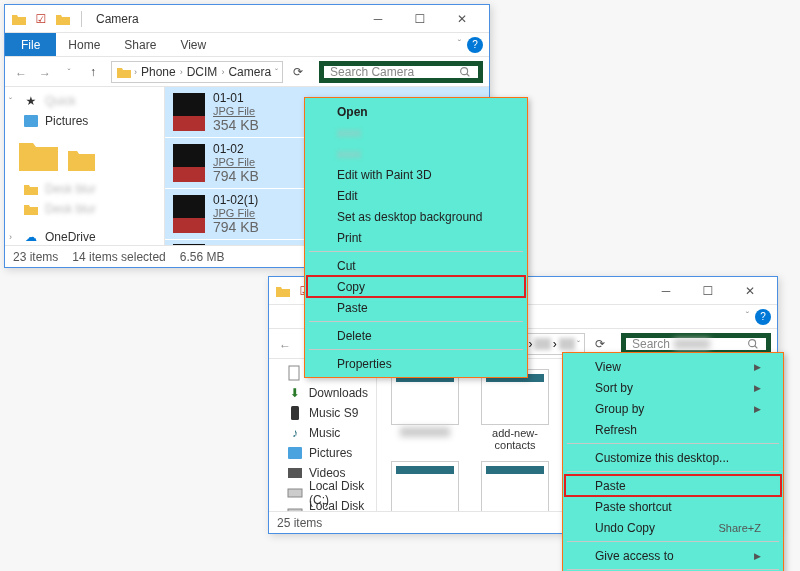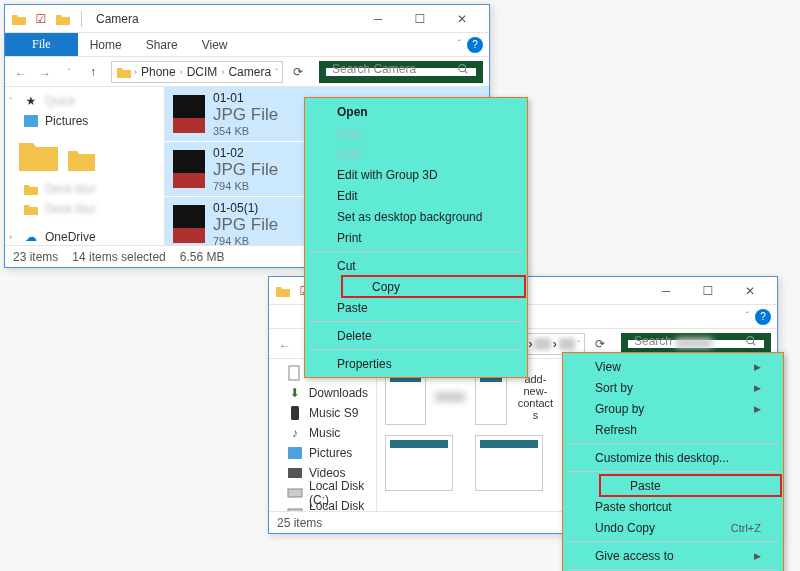--- a/index.html
+++ b/index.html
@@ -12,69 +12,69 @@
 .titlebar { height: 28px; display: flex; align-items: center; padding: 0 6px; border-bottom: 1px solid #e5e5e5; }
 .titlebar .qat { display: flex; gap: 6px; align-items: center; }
 .titlebar .qicon { width: 16px; height: 16px; display: flex; align-items: center; justify-content: center; }
 .titlebar .sep { width: 1px; height: 16px; background: #ccc; margin: 0 4px; }
 .titlebar .title { margin-left: 10px; font-size: 12px; color: #333; }
 .titlebar .winbtns { margin-left: auto; display: flex; }
 .winbtn { width: 42px; height: 24px; display: flex; align-items: center; justify-content: center; color: #555; }
 
 .ribbon { height: 24px; display: flex; align-items: center; border-bottom: 1px solid #e5e5e5; }
 .ribbon .tab { padding: 6px 12px; font-size: 12px; color: #444; }
-.ribbon .tab.file { background: #1979ca; color: #fff; height: 100%; display:flex; align-items:center; padding: 0 27px; font-family: Liberation Serif, serif; }
+.ribbon .tab.file { background: #1979ca; color: #fff; height: 100%; display:flex; align-items:center; padding: 0 16px; }
 .ribbon .rfill { flex: 1; }
 .ribbon .chev { color: #888; padding: 0 6px; font-size: 10px; }
 .ribbon .help { width: 16px; height: 16px; border-radius: 50%; background: #0078d7; color: #fff; display: flex; align-items: center; justify-content: center; margin-right: 6px; font-size: 10px; }
 
 .navbar { height: 30px; display: flex; align-items: center; padding: 0 6px; gap: 4px; border-bottom: 1px solid #e5e5e5; }
 .navbtn { width: 20px; height: 20px; display: flex; align-items: center; justify-content: center; color: #888; }
 .navbtn.enabled { color: #333; }
 .crumb { border: 1px solid #ccc; height: 22px; flex: 1; display: flex; align-items: center; padding: 0 4px; gap: 2px; max-width: 200px; margin-left: 4px;}
 .crumb .folder-ico { width: 16px; height: 14px; }
 .crumb .sep2 { color: #888; font-size: 9px; }
 .crumb .seg { color: #333; padding: 0 2px; }
 .refresh { width: 22px; height: 22px; display:flex; align-items:center; justify-content:center; color:#555; border:1px solid transparent;}
-.search { margin-left: 6px; border: 7px solid #14532d; height: 22px; flex: 1; display: flex; align-items: flex-end; padding: 0 6px; color: #888; min-width: 110px;}
+.search { margin-left: 6px; border: 5px solid #14532d; height: 22px; flex: 1; display: flex; align-items: center; padding: 0 6px; color: #888; min-width: 110px;}
 .search .sicon { width: 14px; height: 14px; margin-left:auto; }
 
 .body { flex: 1; display: flex; overflow: hidden; }
 .sidebar { width: 160px; border-right: 1px solid #e5e5e5; padding: 4px 0; overflow: hidden; }
 .sidebar2 { width: 108px; }
 .sitem { display: flex; align-items: center; gap: 6px; padding: 2px 8px 2px 18px; color: #333; position: relative; height:20px;}
 .sitem.blur .txt { filter: blur(2px); color:#bbb; }
 .sitem .ico { width: 16px; height: 16px; display: flex; align-items: center; justify-content: center; }
 .sitem .chev2 { position: absolute; left: 4px; font-size: 9px; color: #888; }
 
 .content { flex: 1; overflow: hidden; position: relative; }
 .filelist { }
 .filerow { display: flex; align-items: center; gap: 8px; padding: 4px 8px; background: #cce8ff; border-bottom: 1px solid #fff; }
 .thumb { width: 32px; height: 38px; background: linear-gradient(#111 60%, #b03030 60%); }
 .fmeta .fname { color: #222; }
-.fmeta .ftype { color: #666; font-size: 17px; }
-.fmeta .fsize { color: #666; font-size: 11px; }
+.fmeta .ftype { color: #666; font-size: 11px; text-decoration: underline; }
+.fmeta .fsize { color: #666; font-size: 14px; }
 
 .iconview { display: flex; flex-wrap: wrap; gap: 10px; padding: 10px 8px; align-content: flex-start; }
-.icard { width: 80px; display: flex; align-items: center; gap: 9px;}
+.icard { width: 80px; display: flex; flex-direction: column; align-items: center; gap: 2px;}
 .icard .ithumb { width: 68px; height: 56px; border: 1px solid #ccc; background: #fff; position: relative; }
 .icard .ithumb::before { content:""; position:absolute; top:4px; left:4px; right:4px; height:8px; background:#2a6f7f; }
 .icard .ilabel { font-size: 11px; text-align: center; color: #333; word-break: break-word; line-height: 1.1;}
 
 .statusbar { height: 22px; border-top: 1px solid #e5e5e5; display: flex; align-items: center; padding: 0 8px; gap: 14px; color: #555; font-size: 11px; }
 
 .context { position: absolute; background: #5eead4; border: 1px solid #f97316; box-shadow: 2px 2px 6px rgba(0,0,0,0.25); padding: 3px 2px; z-index: 50; }
 .ctx1 { top: 97px; left: 304px; width: 224px; }
 .ctx2 { top: 352px; left: 562px; width: 222px; }
 .citem { display: flex; align-items: center; padding: 3px 20px 3px 30px; color: #222; position: relative; height: 21px;}
 .citem .arrow { margin-left: auto; font-size: 9px; color: #555; }
 .citem .shortcut { margin-left: auto; color: #555; font-size: 11px; }
 .citem.blur .txt { filter: blur(2px); color:#bbb; }
 .csep { height: 1px; background: #c8c8c8; margin: 3px 2px; }
-.citem.hi { outline: 2px solid #e02020; outline-offset: -1px; margin-left: 35px; }
+.citem.hi { outline: 2px solid #e02020; outline-offset: -1px; }
 
 svg { display: block; }
 .folder-svg { fill: #f3c24a; }
 .blurbox { filter: blur(3px); background:#ccc; }
 
 .crumb2 { border: 1px solid #ccc; height: 22px; flex: 1; display: flex; align-items: center; padding: 0 4px; gap: 2px; max-width: 210px; margin-left: 4px;}
 .crumb2 .blurseg { width: 40px; height: 12px; background:#ccc; filter: blur(2px); }
 
 .groupbig { display:flex; gap:6px; align-items:flex-end; padding: 6px 12px;}
 .bigfolder { width: 44px; height:36px; }
@@ -201,21 +201,21 @@
             <div class="thumb"></div>
             <div class="fmeta">
               <div class="fname">01-02</div>
               <div class="ftype">JPG File</div>
               <div class="fsize">794 KB</div>
             </div>
           </div>
         <div class="filerow">
             <div class="thumb"></div>
             <div class="fmeta">
-              <div class="fname">01-05(1)</div>
+              <div class="fname">01-02(1)</div>
               <div class="ftype">JPG File</div>
               <div class="fsize">794 KB</div>
             </div>
           </div>
         <div class="filerow">
             <div class="thumb"></div>
             <div class="fmeta">
               <div class="fname">01-02(2)</div>
             </div>
           </div>
@@ -233,21 +233,21 @@
   <div class="citem">
       <span class="txt" style="font-weight:600">Open</span>
     </div>
   <div class="citem blur">
       <span class="txt">xxxx</span>
     </div>
   <div class="citem blur">
       <span class="txt">xxxx</span>
     </div>
   <div class="citem">
-      <span class="txt">Edit with Group 3D</span>
+      <span class="txt">Edit with Paint 3D</span>
     </div>
   <div class="citem">
       <span class="txt">Edit</span>
     </div>
   <div class="citem">
       <span class="txt">Set as desktop background</span>
     </div>
   <div class="citem">
       <span class="txt">Print</span>
     </div>
@@ -446,21 +446,21 @@
     </div>
   <div class="csep"></div>
   <div class="citem hi">
       <span class="txt">Paste</span>
     </div>
   <div class="citem">
       <span class="txt">Paste shortcut</span>
     </div>
   <div class="citem">
       <span class="txt">Undo Copy</span>
-      <span class="shortcut">Ctrl+Z</span>
+      <span class="shortcut">Share+Z</span>
     </div>
   <div class="csep"></div>
   <div class="citem">
       <span class="txt">Give access to</span>
       <span class="arrow">▶</span>
     </div>
   <div class="csep"></div>
 
 </div>
 

